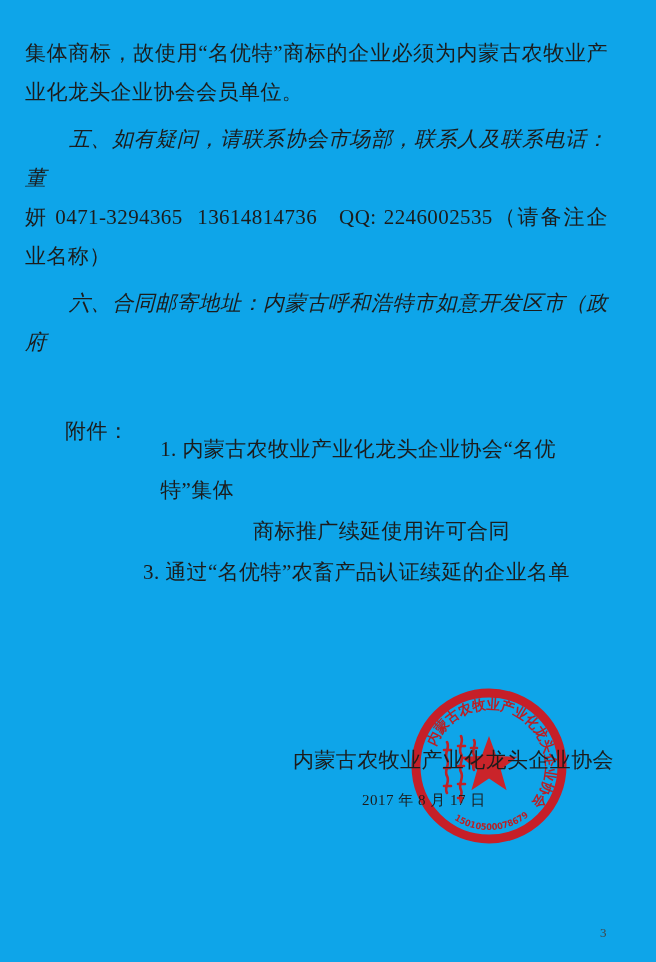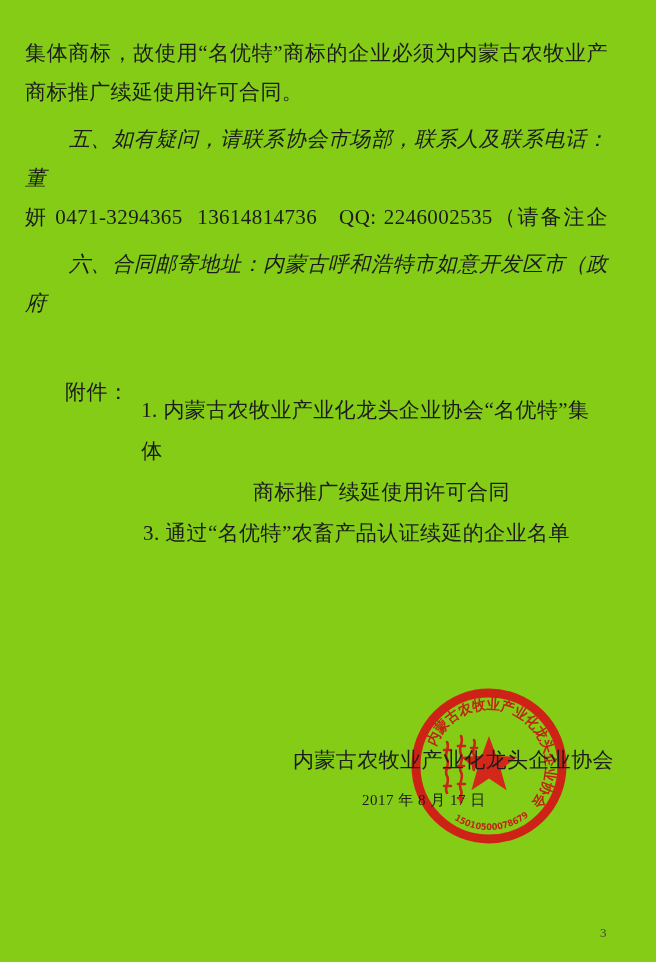--- a/index.html
+++ b/index.html
@@ -1,40 +1,40 @@
 <!DOCTYPE html>
 <html><head>
 <meta charset="utf-8">
 <style>
   html,body{margin:0;padding:0;background:#888;}
   .page{
     position:relative;
     width:656px;height:962px;
     margin:0 auto;
-    background:#84cc16;
+    background:#0ea5e9;
     font-family:"Liberation Serif","DejaVu Serif",serif;
     color:#1c1c1c;
     overflow:hidden;
   }
   .body-text{
     padding:34px 48px 0 25px;
     font-size:21px;
     line-height:39px;
     letter-spacing:0.4px;
   }
   .line{white-space:pre-wrap;}
   .line.full{text-align:justify;text-align-last:justify;}
   .line.p-start{margin-top:8px;font-style:italic;}
   .line.indent{text-indent:44px;}
   .attachment{
     margin-top:49px;
     font-size:21px;
     line-height:41px;
   }
-  .attach-line{white-space:pre-wrap;}
+  .attach-line{white-space:pre-wrap;gap:19px;}
   .attach-line.first{padding-left:40px;display:flex;}
   .attach-line.first .attach-label{flex:0 0 auto;}
   .attach-line.first .attach-item{margin-left:12px;margin-top:18px;}
   .attach-line.cont{padding-left:130px;text-align:center;}
   .attach-line.item2{padding-left:118px;}
   .signature-org{
     position:absolute;left:293px;top:746px;
     font-size:21px;letter-spacing:0.4px;
     z-index:3;white-space:pre;
   }
@@ -54,23 +54,24 @@
     z-index:1;
   }
 </style>
 </head>
 <body>
 
 <div class="page">
 
   <div class="body-text">
     <div class="line full">集体商标，故使用“名优特”商标的企业必须为内蒙古农牧业产</div>
-    <div class="line">商标推广续延使用许可合同。</div>
+    <div class="line">业化龙头企业协会会员单位。</div>
     <div class="line full p-start indent">五、如有疑问，请联系协会市场部，联系人及联系电话：董</div>
     <div class="line full">妍 0471-3294365&nbsp;&nbsp;13614814736&nbsp;&nbsp;&nbsp;QQ: 2246002535（请备注企</div>
+    <div class="line">业名称）</div>
     <div class="line full p-start indent">六、合同邮寄地址：内蒙古呼和浩特市如意开发区市（政府</div>
 
     <div class="attachment">
       <div class="attach-line first">
         <span class="attach-label">附件：</span>
         <span class="attach-item">1. 内蒙古农牧业产业化龙头企业协会“名优特”集体</span>
       </div>
       <div class="attach-line cont">商标推广续延使用许可合同</div>
       <div class="attach-line item2">3. 通过“名优特”农畜产品认证续延的企业名单</div>
     </div>

